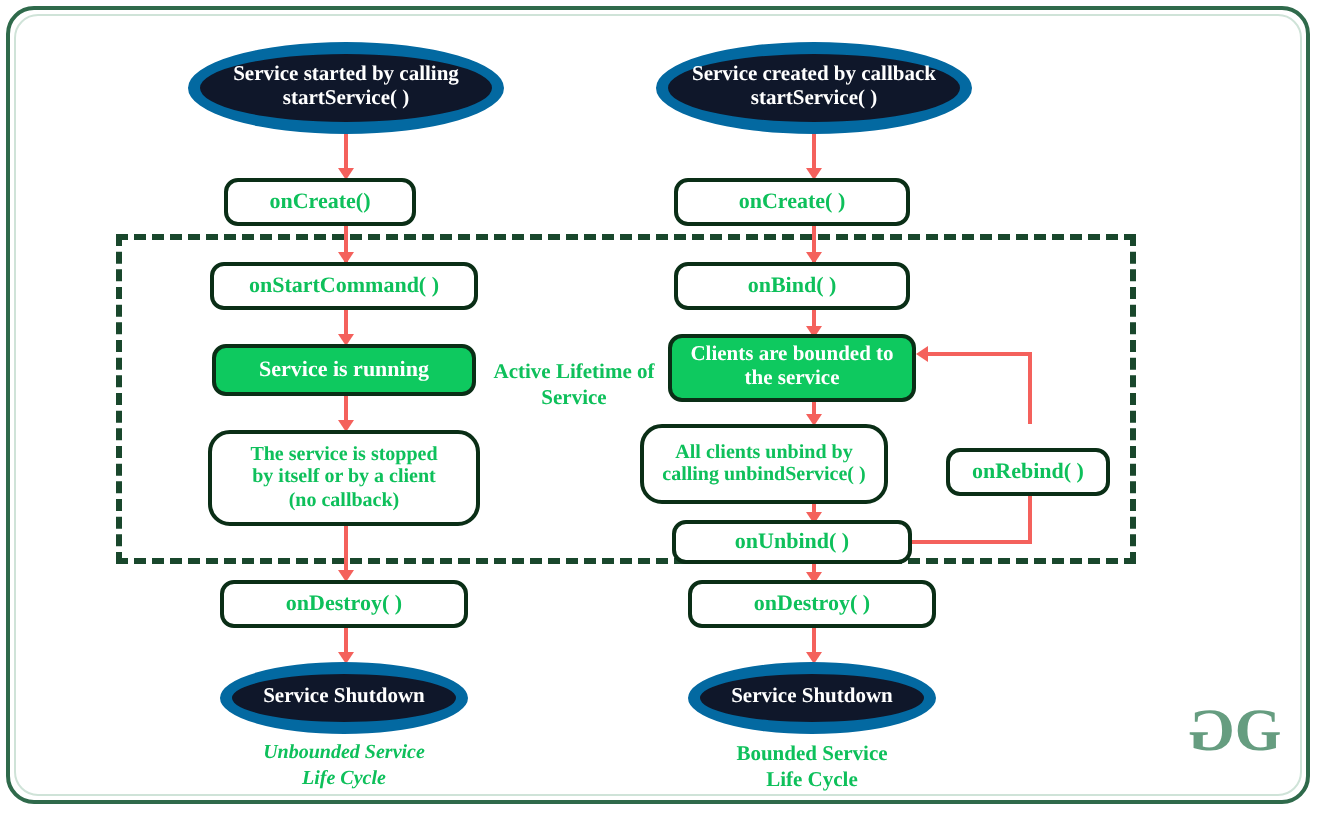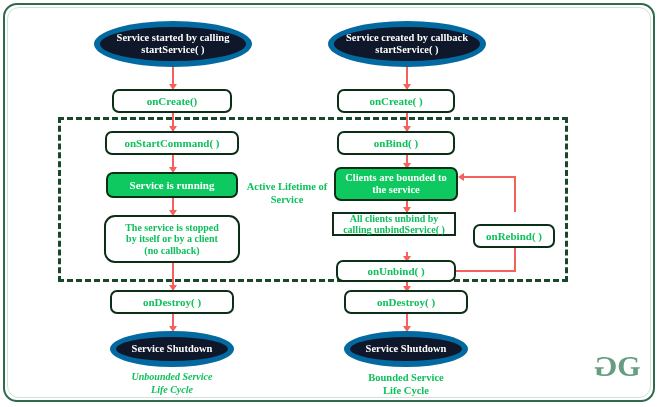--- a/index.html
+++ b/index.html
@@ -65,21 +65,21 @@
   <div class="node ellipse" style="left:94px;top:21px;width:158px;height:46px;font-size:10.5px;">
     <div>
       <div>Service started by calling</div>
       <div>startService( )</div>
     </div>
   </div>
 
   <div class="conn vline" style="left:172px;top:67px;height:20px;"></div>
   <div class="arrow-down" style="left:169px;top:84px;"></div>
 
-  <div class="node box" style="left:112px;top:89px;width:120px;height:24px;font-size:11px;">onCreate()</div>
+  <div class="node box" style="left:112px;top:89px;width:96px;height:24px;font-size:11px;">onCreate()</div>
 
   <div class="conn vline" style="left:172px;top:113px;height:18px;"></div>
   <div class="arrow-down" style="left:169px;top:126px;"></div>
 
   <div class="node box" style="left:105px;top:131px;width:134px;height:24px;font-size:11px;">onStartCommand( )</div>
 
   <div class="conn vline" style="left:172px;top:155px;height:16px;"></div>
   <div class="arrow-down" style="left:169px;top:167px;"></div>
 
   <div class="node box filled" style="left:106px;top:172px;width:132px;height:26px;font-size:11px;">Service is running</div>
@@ -138,21 +138,21 @@
   <div class="node box filled" style="left:334px;top:167px;width:124px;height:34px;font-size:10.5px;">
     <div>
       <div>Clients are bounded to</div>
       <div>the service</div>
     </div>
   </div>
 
   <div class="conn vline" style="left:406px;top:201px;height:10px;"></div>
   <div class="arrow-down" style="left:403px;top:207px;"></div>
 
-  <div class="node box" style="left:332px;top:212px;width:124px;height:24px;font-size:10px;border-radius:0;">
+  <div class="node box" style="left:320px;top:212px;width:124px;height:40px;font-size:10px;border-radius:11px;">
     <div>
       <div>All clients unbind by</div>
       <div>calling unbindService( )</div>
     </div>
   </div>
 
   <div class="conn vline" style="left:406px;top:252px;height:8px;"></div>
   <div class="arrow-down" style="left:403px;top:256px;"></div>
 
   <div class="node box" style="left:336px;top:260px;width:120px;height:22px;font-size:11px;">onUnbind( )</div>

